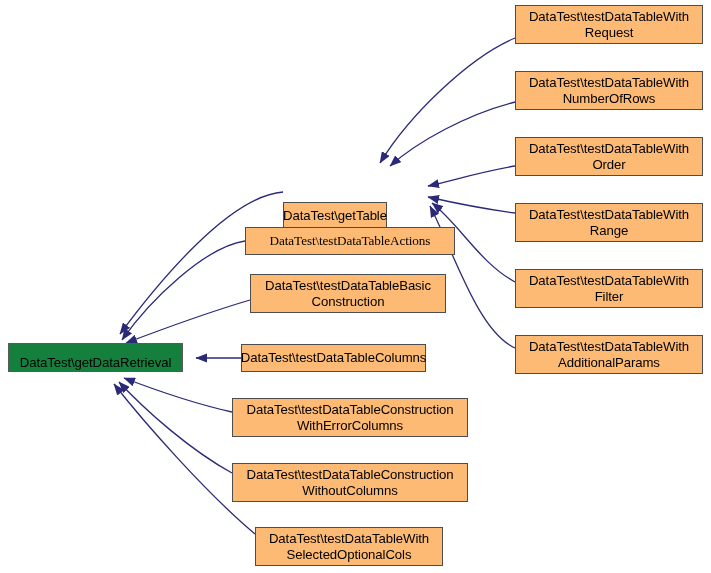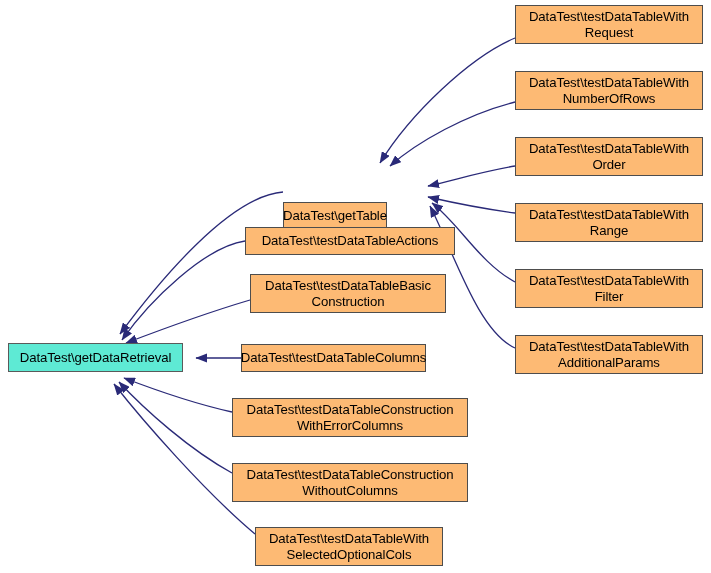--- a/index.html
+++ b/index.html
@@ -38,22 +38,23 @@
     background: #fdba74;
     border: 1px solid #000000;
     color: #000000;
     font-size: 13.2px;
     line-height: 16px;
     letter-spacing: -0.1px;
     white-space: pre-line;
     cursor: default;
   }
   .node.root {
-    background: #5eead4;
+    background: #15803d;
     border: 1px solid #5a5a5a;
+    align-items: flex-end;
   }
   .node.thick {
     border: 1px solid #4d4d4d;
   }
 </style>
 </head>
 <body>
 
 <div id="graph">
   <svg class="edge-layer" width="711" height="573">
@@ -74,21 +75,21 @@
         <path d="M515,102 C467,114 417,142 390,166" fill="none" stroke="#2a2a78" stroke-width="1.3" marker-end="url(#arrowhead)"></path>
         <path d="M515,166 C480,172 455,180 428,186" fill="none" stroke="#2a2a78" stroke-width="1.3" marker-end="url(#arrowhead)"></path>
         <path d="M515,213 C477,208 450,202 428,197" fill="none" stroke="#2a2a78" stroke-width="1.3" marker-end="url(#arrowhead)"></path>
         <path d="M515,282 C480,263 460,225 432,203" fill="none" stroke="#2a2a78" stroke-width="1.3" marker-end="url(#arrowhead)"></path>
         <path d="M515,348 C478,331 455,255 430,206" fill="none" stroke="#2a2a78" stroke-width="1.3" marker-end="url(#arrowhead)"></path>
       </g>
   </svg>
   <div id="nodes">
       <div class="node root" style="left: 8px; top: 343px; width: 175px; height: 29px;"><span>DataTest\getDataRetrieval</span></div>
       <div class="node thick" style="left: 283px; top: 178px; width: 104px; height: 28px; margin-top: 24px;"><span>DataTest\getTable</span></div>
-      <div class="node thick" style="left: 245px; top: 227px; width: 210px; height: 28px;"><span>DataTest\testDataTableActions</span></div>
+      <div class="node thick" style="left: 245px; top: 227px; width: 210px; height: 28px; font-family: Liberation Serif, serif;"><span>DataTest\testDataTableActions</span></div>
       <div class="node thick" style="left: 250px; top: 274px; width: 196px; height: 39px;"><span>DataTest\testDataTableBasic
 Construction</span></div>
       <div class="node thick" style="left: 241px; top: 344px; width: 185px; height: 28px;"><span>DataTest\testDataTableColumns</span></div>
       <div class="node thick" style="left: 232px; top: 398px; width: 236px; height: 39px;"><span>DataTest\testDataTableConstruction
 WithErrorColumns</span></div>
       <div class="node thick" style="left: 232px; top: 463px; width: 236px; height: 39px;"><span>DataTest\testDataTableConstruction
 WithoutColumns</span></div>
       <div class="node thick" style="left: 255px; top: 527px; width: 188px; height: 39px;"><span>DataTest\testDataTableWith
 SelectedOptionalCols</span></div>
       <div class="node thick" style="left: 515px; top: 5px; width: 188px; height: 39px;"><span>DataTest\testDataTableWith

